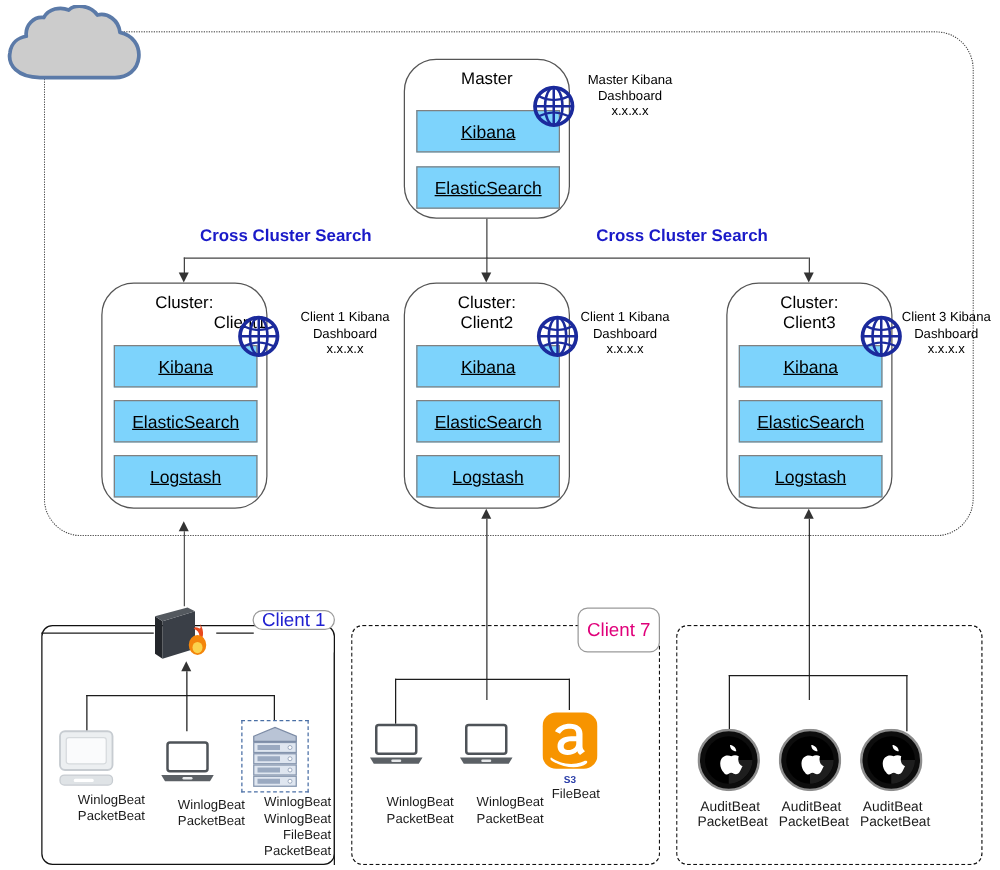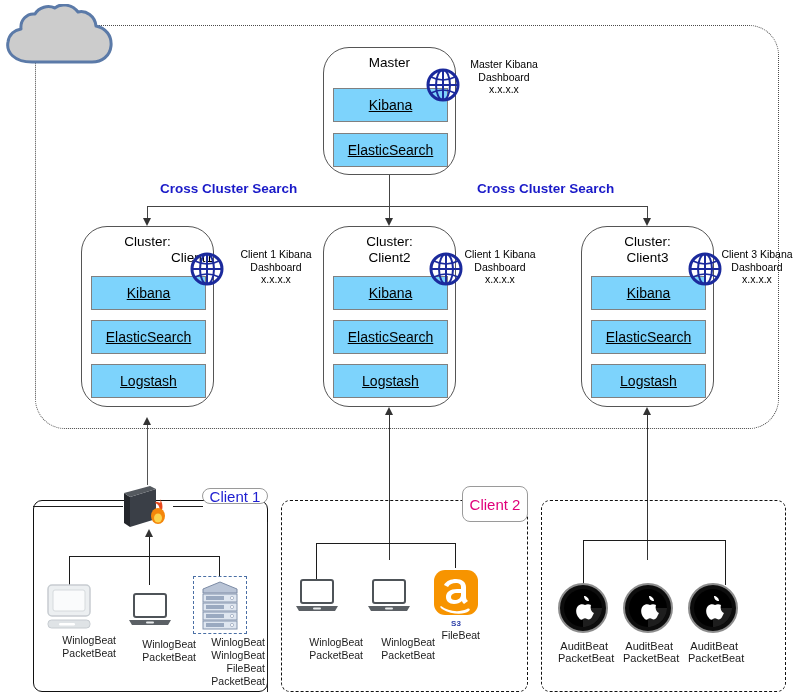--- a/index.html
+++ b/index.html
@@ -277,21 +277,21 @@
     </svg>
   </div>
   <div class="beat-label" style="left:175px;top:636px;width:90px;">
     <div>WinlogBeat</div>
     <div>WinlogBeat</div>
     <div>FileBeat</div>
     <div>PacketBeat</div>
   </div>
 
   <div class="abs client-box-dash" style="left:281px;top:500px;width:247px;height:192px;"></div>
-  <div class="abs client-tag" style="left:462px;top:486px;width:66px;height:36px;color:#e0007a;">Client 2</div>
+  <div class="abs client-tag" style="left:462px;top:486px;width:66px;height:36px;color:#e0007a;">Client 7</div>
 
   <div class="abs hline-dark" style="left:316px;top:543px;width:140px;"></div>
   <div class="abs vline-dark" style="left:316px;top:543px;height:36px;"></div>
   <div class="abs vline-dark" style="left:455px;top:543px;height:25px;"></div>
 
   <div class="abs" style="left:294px;top:578px;width:46px;height:36px;">
     <svg width="46" height="36" viewBox="0 0 46 36">
       <rect x="7" y="2" width="32" height="23" rx="2" fill="#ffffff" stroke="#4e5358" stroke-width="2"></rect>
       <path d="M2 28 L44 28 L41 33 L5 33 Z" fill="#5b6065"></path>
       <rect x="19" y="29.5" width="8" height="2" rx="1" fill="#e8eaec"></rect>

